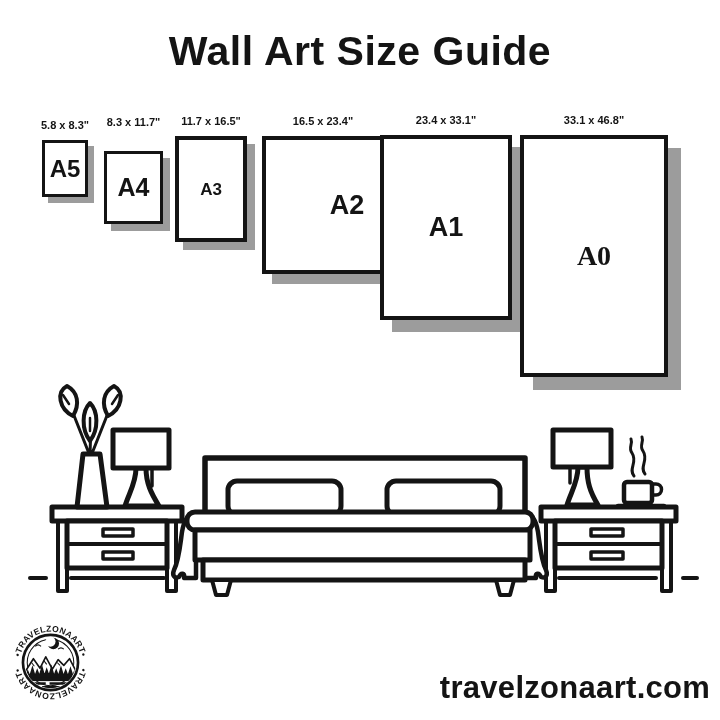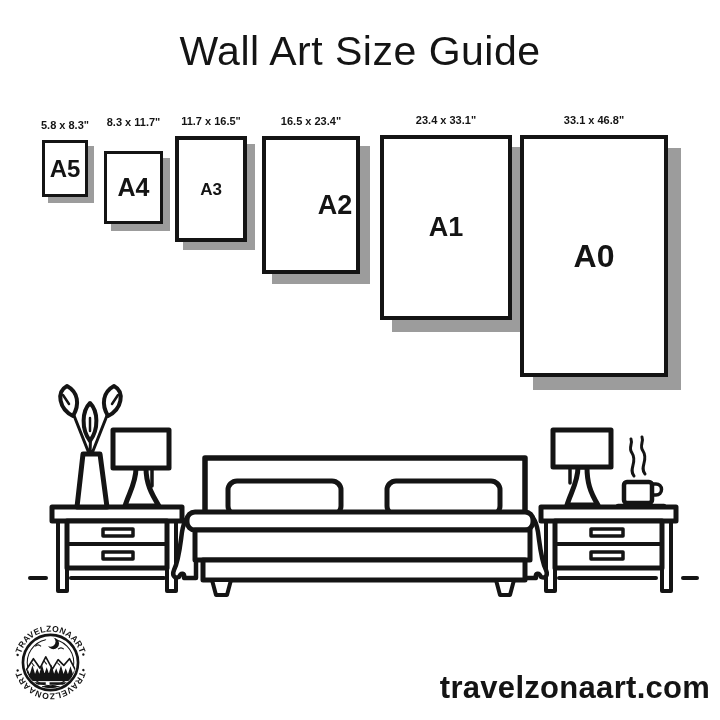--- a/index.html
+++ b/index.html
@@ -2,21 +2,21 @@
 <html><head>
 <meta charset="utf-8">
 <style>
   html,body{margin:0;padding:0;background:#ffffff;}
   .page{
     position:relative;width:720px;height:720px;background:#ffffff;
     font-family:"Liberation Sans",sans-serif;color:#141414;overflow:hidden;
   }
   .page-title{
     position:absolute;top:28px;left:0;width:720px;text-align:center;
-    font-size:41px;font-weight:normal;letter-spacing:.5px;color:#141414;
+    font-size:41px;font-weight:bold;letter-spacing:.5px;color:#141414;
   }
   .size-item{position:absolute;}
   .size-dims{
     position:absolute;top:-21px;left:50%;transform:translateX(-50%);
     white-space:nowrap;font-size:11px;font-weight:bold;color:#141414;
   }
   .size-rect{
     position:relative;box-sizing:border-box;background:#ffffff;
     border-style:solid;border-color:#141414;
     display:flex;align-items:center;justify-content:center;
@@ -53,36 +53,36 @@
 
   <div class="size-item" style="left:175px;top:136px;">
     <div class="size-dims">11.7 x 16.5"</div>
     <div class="size-rect" style="width:72px;height:106px;border-width:4px;box-shadow:8px 8px 0 #9c9c9c;">
       <span class="size-name" style="font-size:17px;">A3</span>
     </div>
   </div>
 
   <div class="size-item" style="left:262px;top:136px;">
     <div class="size-dims">16.5 x 23.4"</div>
-    <div class="size-rect" style="width:98px;height:138px;border-width:4px;box-shadow:10px 10px 0 #9c9c9c;padding-left:48px;">
+    <div class="size-rect" style="width:122px;height:138px;border-width:4px;box-shadow:10px 10px 0 #9c9c9c;padding-left:48px;">
       <span class="size-name" style="font-size:27px;">A2</span>
     </div>
   </div>
 
   <div class="size-item" style="left:380px;top:135px;">
     <div class="size-dims">23.4 x 33.1"</div>
     <div class="size-rect" style="width:132px;height:185px;border-width:4px;box-shadow:12px 12px 0 #9c9c9c;">
       <span class="size-name" style="font-size:27px;">A1</span>
     </div>
   </div>
 
   <div class="size-item" style="left:520px;top:135px;">
     <div class="size-dims">33.1 x 46.8"</div>
     <div class="size-rect" style="width:148px;height:242px;border-width:4px;box-shadow:13px 13px 0 #9c9c9c;">
-      <span class="size-name" style="font-size:32px;">A0</span>
+      <span class="size-name" style="font-size:28px;font-family:Liberation Serif, serif;">A0</span>
     </div>
   </div>
 
   <svg class="scene-svg" width="720" height="242" viewBox="0 378 720 242" fill="none" stroke="#141414" stroke-linecap="round" stroke-linejoin="round">
 
     <g stroke-width="4">
       <line x1="30" y1="578" x2="46" y2="578"></line>
       <line x1="71" y1="578" x2="164" y2="578"></line>
       <line x1="559" y1="578" x2="656" y2="578"></line>
       <line x1="683" y1="578" x2="697" y2="578"></line>

